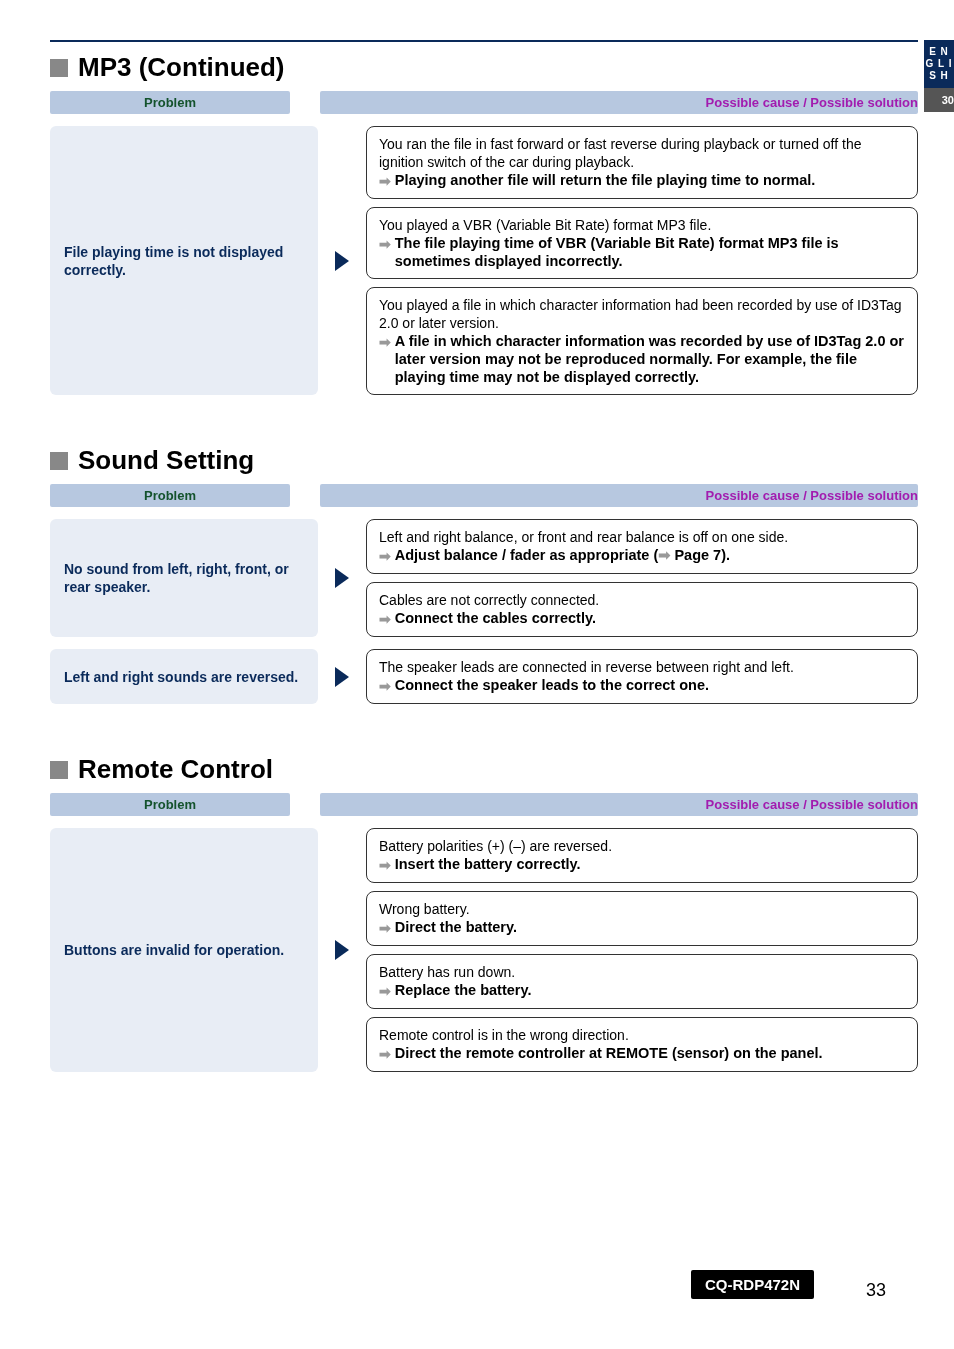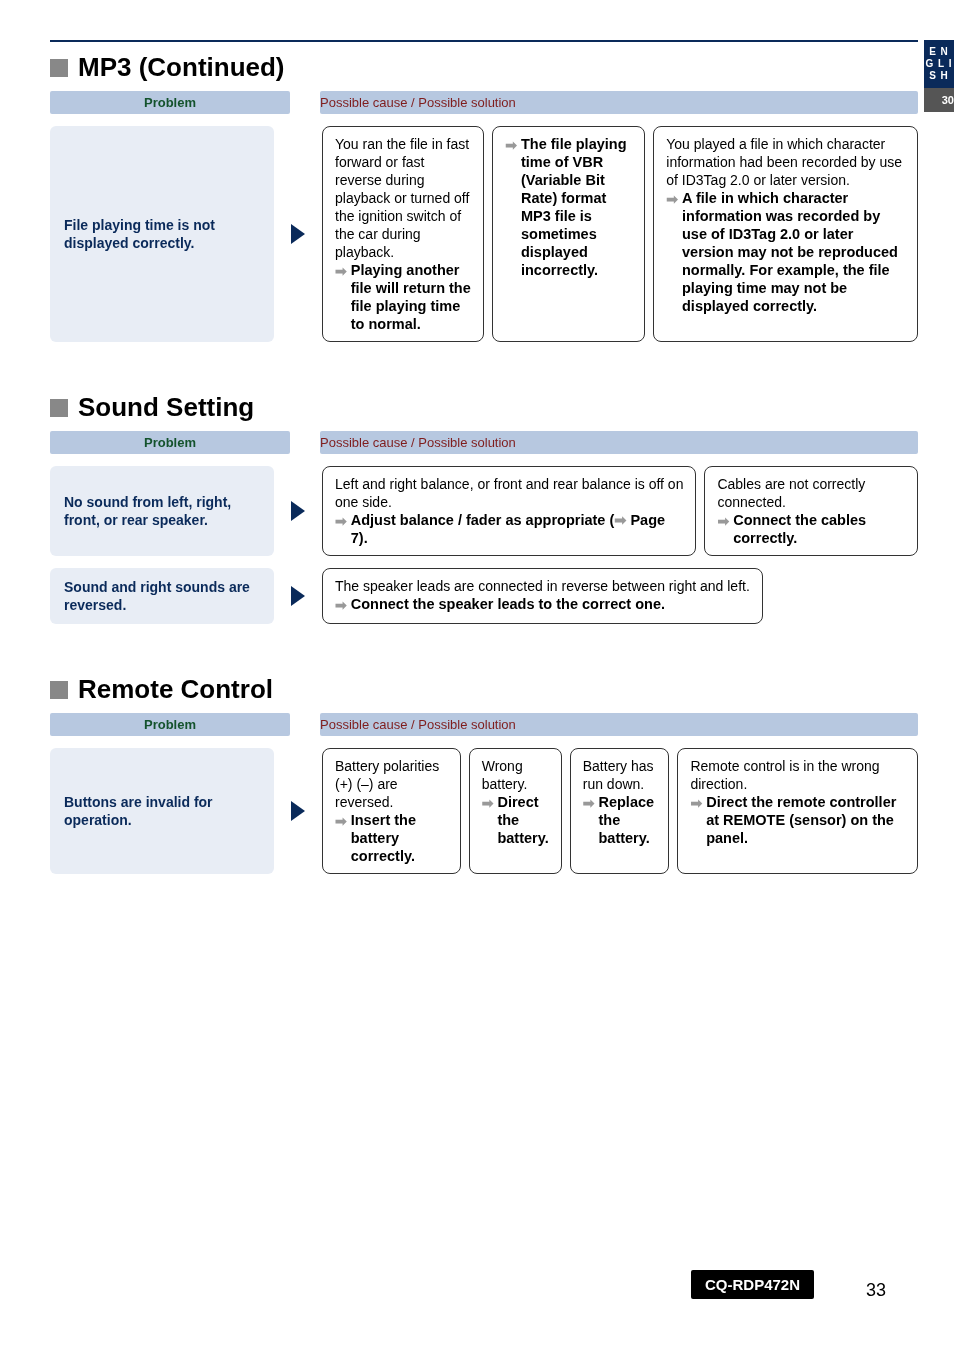--- a/index.html
+++ b/index.html
@@ -8,27 +8,27 @@
   .side-tab { position: absolute; right: 0; top: 40px; width: 30px; }
   .tab-lang { background: #0a2a5a; color: #fff; font-size: 10px; font-weight: bold; text-align: center; padding: 6px 0; letter-spacing: 1px; line-height: 12px; }
   .tab-num { background: #555; color: #fff; font-size: 11px; font-weight: bold; text-align: right; padding: 6px 0; }
   .hr-top { border: none; border-top: 2px solid #0a2a5a; margin-bottom: 10px; width: 100%; }
   .section { margin-bottom: 50px; }
   .section-title-row { display: flex; align-items: center; gap: 10px; margin-bottom: 8px; }
   .sq { width: 18px; height: 18px; background: #888; flex: 0 0 auto; }
   .section-title { font-size: 26px; font-weight: bold; font-family: "Arial Narrow", Arial, sans-serif; }
   .header-row { display: flex; gap: 30px; margin-bottom: 12px; }
   .hdr-problem { width: 240px; background: #b7c8e0; color: #14532d; font-weight: bold; font-size: 13px; text-align: center; padding: 4px 0; border-radius: 2px; }
-  .hdr-solution { flex: 1; background: #b7c8e0; color: #7f1d1d; font-weight: normal; font-size: 13px; text-align: left; padding: 4px 0; border-radius: 2px; }
+  .hdr-solution { flex: 1; background: #b7c8e0; color: #a21caf; font-weight: bold; font-size: 13px; text-align: right; padding: 4px 0; border-radius: 2px; }
   .row { display: flex; align-items: stretch; gap: 14px; margin-bottom: 12px; }
-  .problem-box { width: 224px; background: #e8edf5; border-radius: 6px; display: flex; align-items: center; justify-content: flex-start; padding: 10px 14px; }
+  .problem-box { width: 268px; background: #e8edf5; border-radius: 6px; display: flex; align-items: center; justify-content: flex-start; padding: 10px 14px; }
   .problem-text { color: #0a2a5a; font-weight: bold; font-size: 14px; line-height: 18px; }
   .arrow-col { width: 20px; display: flex; align-items: center; justify-content: center; }
   .tri { width: 0; height: 0; border-top: 10px solid transparent; border-bottom: 10px solid transparent; border-left: 14px solid #0a2a5a; }
-  .solutions-col { flex: 1; display: flex; flex-direction: row; gap: 8px; }
+  .solutions-col { flex: 1; display: flex; flex-direction: column; gap: 8px; }
   .sol-box { border: 0.5px solid #333; border-radius: 8px; padding: 8px 12px; font-size: 14px; line-height: 18px; }
   .sol-cause { }
   .sol-action-row { display: flex; align-items: flex-start; gap: 4px; }
   .sol-arrow { color: #999; font-weight: bold; font-size: 14px; flex: 0 0 auto; padding-top: 1px; }
   .sol-action { font-weight: bold; font-family: "Arial Narrow", Arial, sans-serif; font-size: 14.5px; }
   .footer-model { position: absolute; right: 140px; bottom: 50px; background: #000; color: #fff; font-weight: bold; padding: 6px 14px; font-size: 15px; border-radius: 2px; margin-top: 28px; }
   .footer-page { position: absolute; right: 68px; bottom: 48px; font-size: 18px; }
   .page-ref-arrow { color: #999; font-weight: bold; }
 </style>
 </head>
@@ -67,20 +67,21 @@
           </div>
           <div class="solutions-col">
             <div class="sol-box">
               <div class="sol-cause">You ran the file in fast forward or fast reverse during playback or turned off the ignition switch of the car during playback.</div>
               <div class="sol-action-row">
                 <span class="sol-arrow">➡</span>
                 <span class="sol-action">Playing another file will return the file playing time to normal.</span>
               </div>
             </div>
             <div class="sol-box">
+              <div class="sol-cause">You played a VBR (Variable Bit Rate) format MP3 file.</div>
               <div class="sol-action-row">
                 <span class="sol-arrow">➡</span>
                 <span class="sol-action">The file playing time of VBR (Variable Bit Rate) format MP3 file is sometimes displayed incorrectly.</span>
               </div>
             </div>
             <div class="sol-box">
               <div class="sol-cause">You played a file in which character information had been recorded by use of ID3Tag 2.0 or later version.</div>
               <div class="sol-action-row">
                 <span class="sol-arrow">➡</span>
                 <span class="sol-action">A file in which character information was recorded by use of ID3Tag 2.0 or later version may not be reproduced normally. For example, the file playing time may not be displayed correctly.</span>
@@ -117,21 +118,21 @@
               <div class="sol-cause">Cables are not correctly connected.</div>
               <div class="sol-action-row">
                 <span class="sol-arrow">➡</span>
                 <span class="sol-action">Connect the cables correctly.</span>
               </div>
             </div>
           </div>
         </div>
         <div class="row">
           <div class="problem-box">
-            <div class="problem-text">Sound and right sounds are reversed.</div>
+            <div class="problem-text">Left and right sounds are reversed.</div>
           </div>
           <div class="arrow-col">
             <div class="tri"></div>
           </div>
           <div class="solutions-col">
             <div class="sol-box">
               <div class="sol-cause">The speaker leads are connected in reverse between right and left.</div>
               <div class="sol-action-row">
                 <span class="sol-arrow">➡</span>
                 <span class="sol-action">Connect the speaker leads to the correct one.</span>

